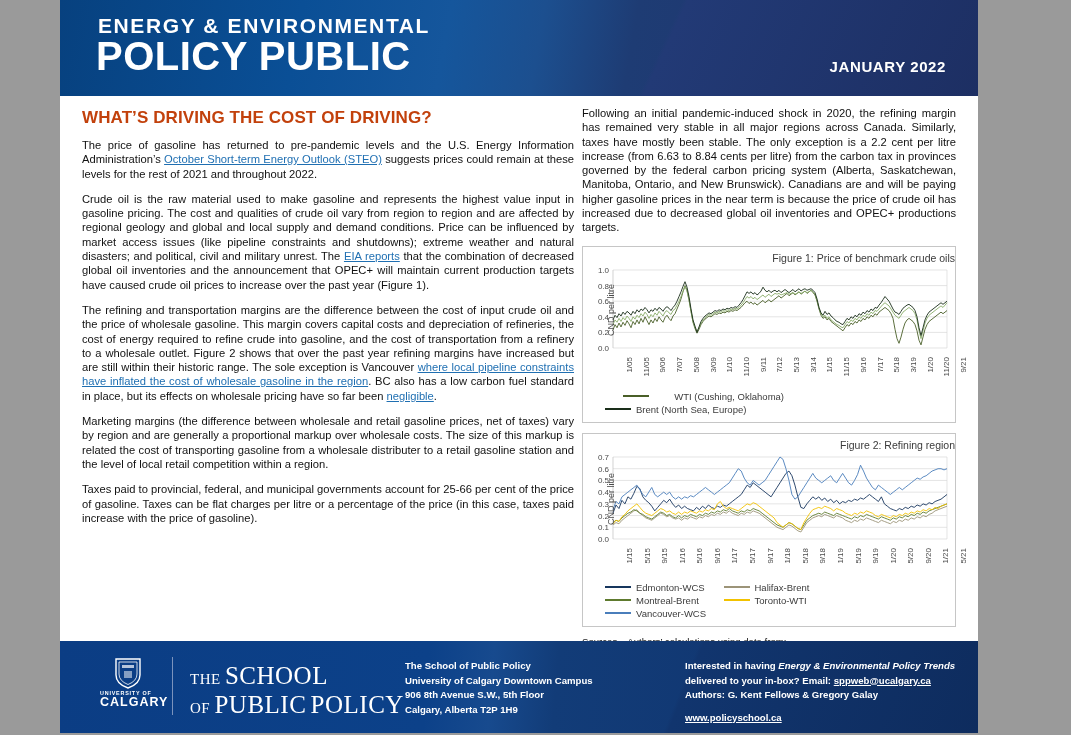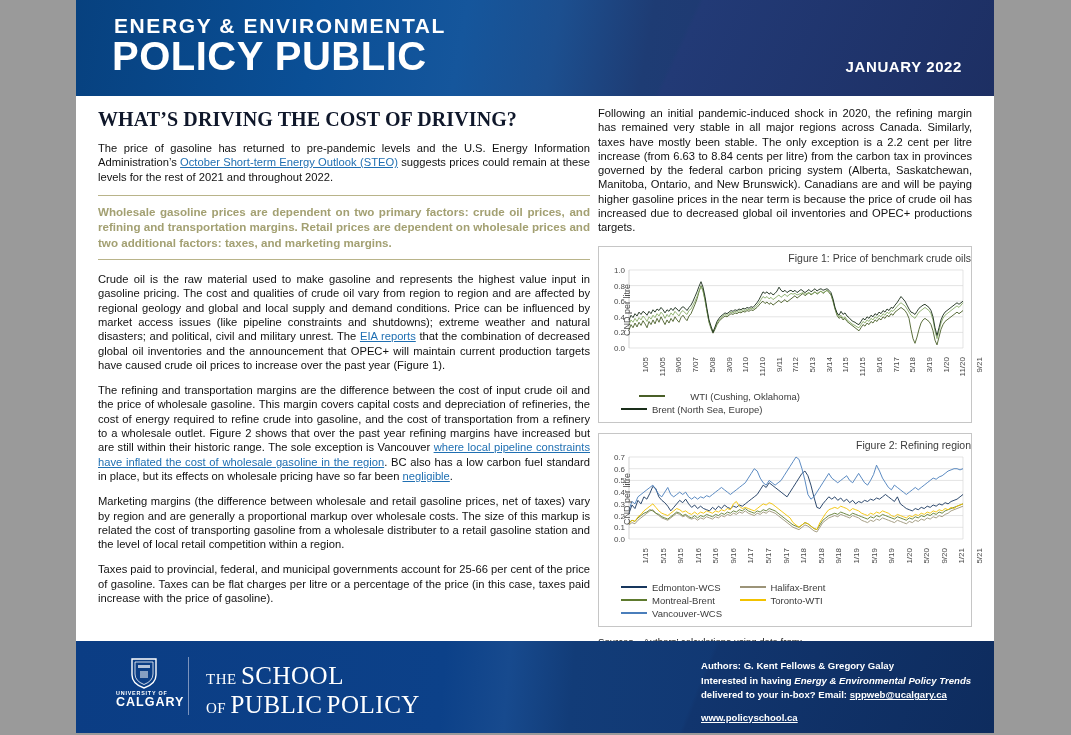--- a/index.html
+++ b/index.html
@@ -2,21 +2,21 @@
 <html><head>
 <meta charset="utf-8">
 <style>
   html,body{margin:0;padding:0;}
   body{
     width:1071px;height:735px;overflow:hidden;
     background:#9a9a9a;
     font-family:"Liberation Sans", sans-serif;
   }
   .page{
-    position:absolute;left:76px;top:0;width:918px;height:733px;
+    position:absolute;left:60px;top:0;width:918px;height:733px;
     background:#ffffff;overflow:hidden;
   }
   
   .hdr{
     position:relative;height:96px;width:100%;
     background:#0b3d91;
     background:linear-gradient(100deg,#07417f 0%,#0a4f96 26%,#15569c 42%,#1c4f8f 52%,#1e3c74 62%,#22326b 100%);
     overflow:hidden;
   }
   .hdr:after{
@@ -33,21 +33,21 @@
   }
   .hdr-date{
     position:absolute;right:32px;top:58px;z-index:3;
     color:#fff;font-size:15px;font-weight:bold;letter-spacing:0.6px;
   }
   
   .content{position:relative;height:545px;}
   .colL{position:absolute;left:22px;top:12px;width:492px;}
   .colR{position:absolute;left:522px;top:10px;width:374px;}
   h1.title{
-    margin:0 0 10px 0;color:#0f172a;font-size:20px;font-weight:bold;letter-spacing:0.1px;font-family:Liberation Serif, serif;
+    margin:0 0 10px 0;color:#c2410c;font-size:17px;font-weight:bold;letter-spacing:0.1px;
   }
   p.body{
     margin:0 0 11px 0;font-size:11.2px;line-height:14.3px;color:#111;text-align:justify;
   }
   p.body.last{margin-bottom:0;}
   a.lnk{color:#1f6fb2;text-decoration:underline;}
   .pull{
     margin:9px 0 12px 0;padding:8px 0 9px 0;
     border-top:1.5px solid #b9b48a;border-bottom:1.5px solid #b9b48a;
     color:#a3a072;font-size:11.6px;font-weight:bold;line-height:15.4px;text-align:justify;
@@ -132,21 +132,20 @@
     <div class="hdr-date">JANUARY 2022</div>
   </div>
 
   <div class="content">
 
     <div class="colL">
       <h1 class="title">WHAT’S DRIVING THE COST OF DRIVING?</h1>
 
       <p class="body"><span>The price of gasoline has returned to pre-pandemic levels and the U.S. Energy Information Administration’s </span><a class="lnk" href="#">October Short-term Energy Outlook (STEO)</a><span> suggests prices could remain at these levels for the rest of 2021 and throughout 2022.</span></p>
 
-      <div class="pull">Wholesale gasoline prices are dependent on two primary factors: crude oil prices, and refining and transportation margins. Retail prices are dependent on wholesale prices and two additional factors: taxes, and marketing margins.</div>
 
       <p class="body"><span>Crude oil is the raw material used to make gasoline and represents the highest value input in gasoline pricing. The cost and qualities of crude oil vary from region to region and are affected by regional geology and global and local supply and demand conditions. Price can be influenced by market access issues (like pipeline constraints and shutdowns); extreme weather and natural disasters; and political, civil and military unrest. The </span><a class="lnk" href="#">EIA reports</a><span> that the combination of decreased global oil inventories and the announcement that OPEC+ will maintain current production targets have caused crude oil prices to increase over the past year (Figure 1).</span></p>
 
       <p class="body"><span>The refining and transportation margins are the difference between the cost of input crude oil and the price of wholesale gasoline. This margin covers capital costs and depreciation of refineries, the cost of energy required to refine crude into gasoline, and the cost of transportation from a refinery to a wholesale outlet. Figure 2 shows that over the past year refining margins have increased but are still within their historic range. The sole exception is Vancouver </span><a class="lnk" href="#">where local pipeline constraints have inflated the cost of wholesale gasoline in the region</a><span>. BC also has a low carbon fuel standard in place, but its effects on wholesale pricing have so far been </span><a class="lnk" href="#">negligible</a><span>.</span></p>
 
       <p class="body">Marketing margins (the difference between wholesale and retail gasoline prices, net of taxes) vary by region and are generally a proportional markup over wholesale costs. The size of this markup is related the cost of transporting gasoline from a wholesale distributer to a retail gasoline station and the level of local retail competition within a region.</p>
 
       <p class="body last">Taxes paid to provincial, federal, and municipal governments account for 25-66 per cent of the price of gasoline. Taxes can be flat charges per litre or a percentage of the price (in this case, taxes paid increase with the price of gasoline).</p>
     </div>
 
@@ -306,20 +305,26 @@
         <rect x="11" y="14" width="8" height="7" fill="#ffffff" opacity="0.5"></rect>
       </svg>
       <div class="cname">UNIVERSITY OF</div>
       <div class="cbig">CALGARY</div>
     </div>
     <div class="vdiv"></div>
     <div class="spp">
       <div class="r1"><span>THE</span> <b>SCHOOL</b></div>
       <div class="r2"><span>OF</span> <b>PUBLIC</b> <b>POLICY</b></div>
     </div>
+    <div class="faddr">
+      <div>The School of Public Policy</div>
+      <div>University of Calgary Downtown Campus</div>
+      <div>906 8th Avenue S.W., 5th Floor</div>
+      <div>Calgary, Alberta  T2P 1H9</div>
+    </div>
     <div class="fauth">
+      <div><span>Interested in having </span><i>Energy &amp; Environmental Policy Trends</i><span> delivered to your in-box? Email: </span><a href="#">sppweb@ucalgary.ca</a></div>
       <div>Authors: G. Kent Fellows &amp; Gregory Galay</div>
-      <div><span>Interested in having </span><i>Energy &amp; Environmental Policy Trends</i><span> delivered to your in-box? Email: </span><a href="#">sppweb@ucalgary.ca</a></div>
       <div class="wspace"><a href="#">www.policyschool.ca</a></div>
     </div>
   </div>
 
 </div>
 
 </body></html>

